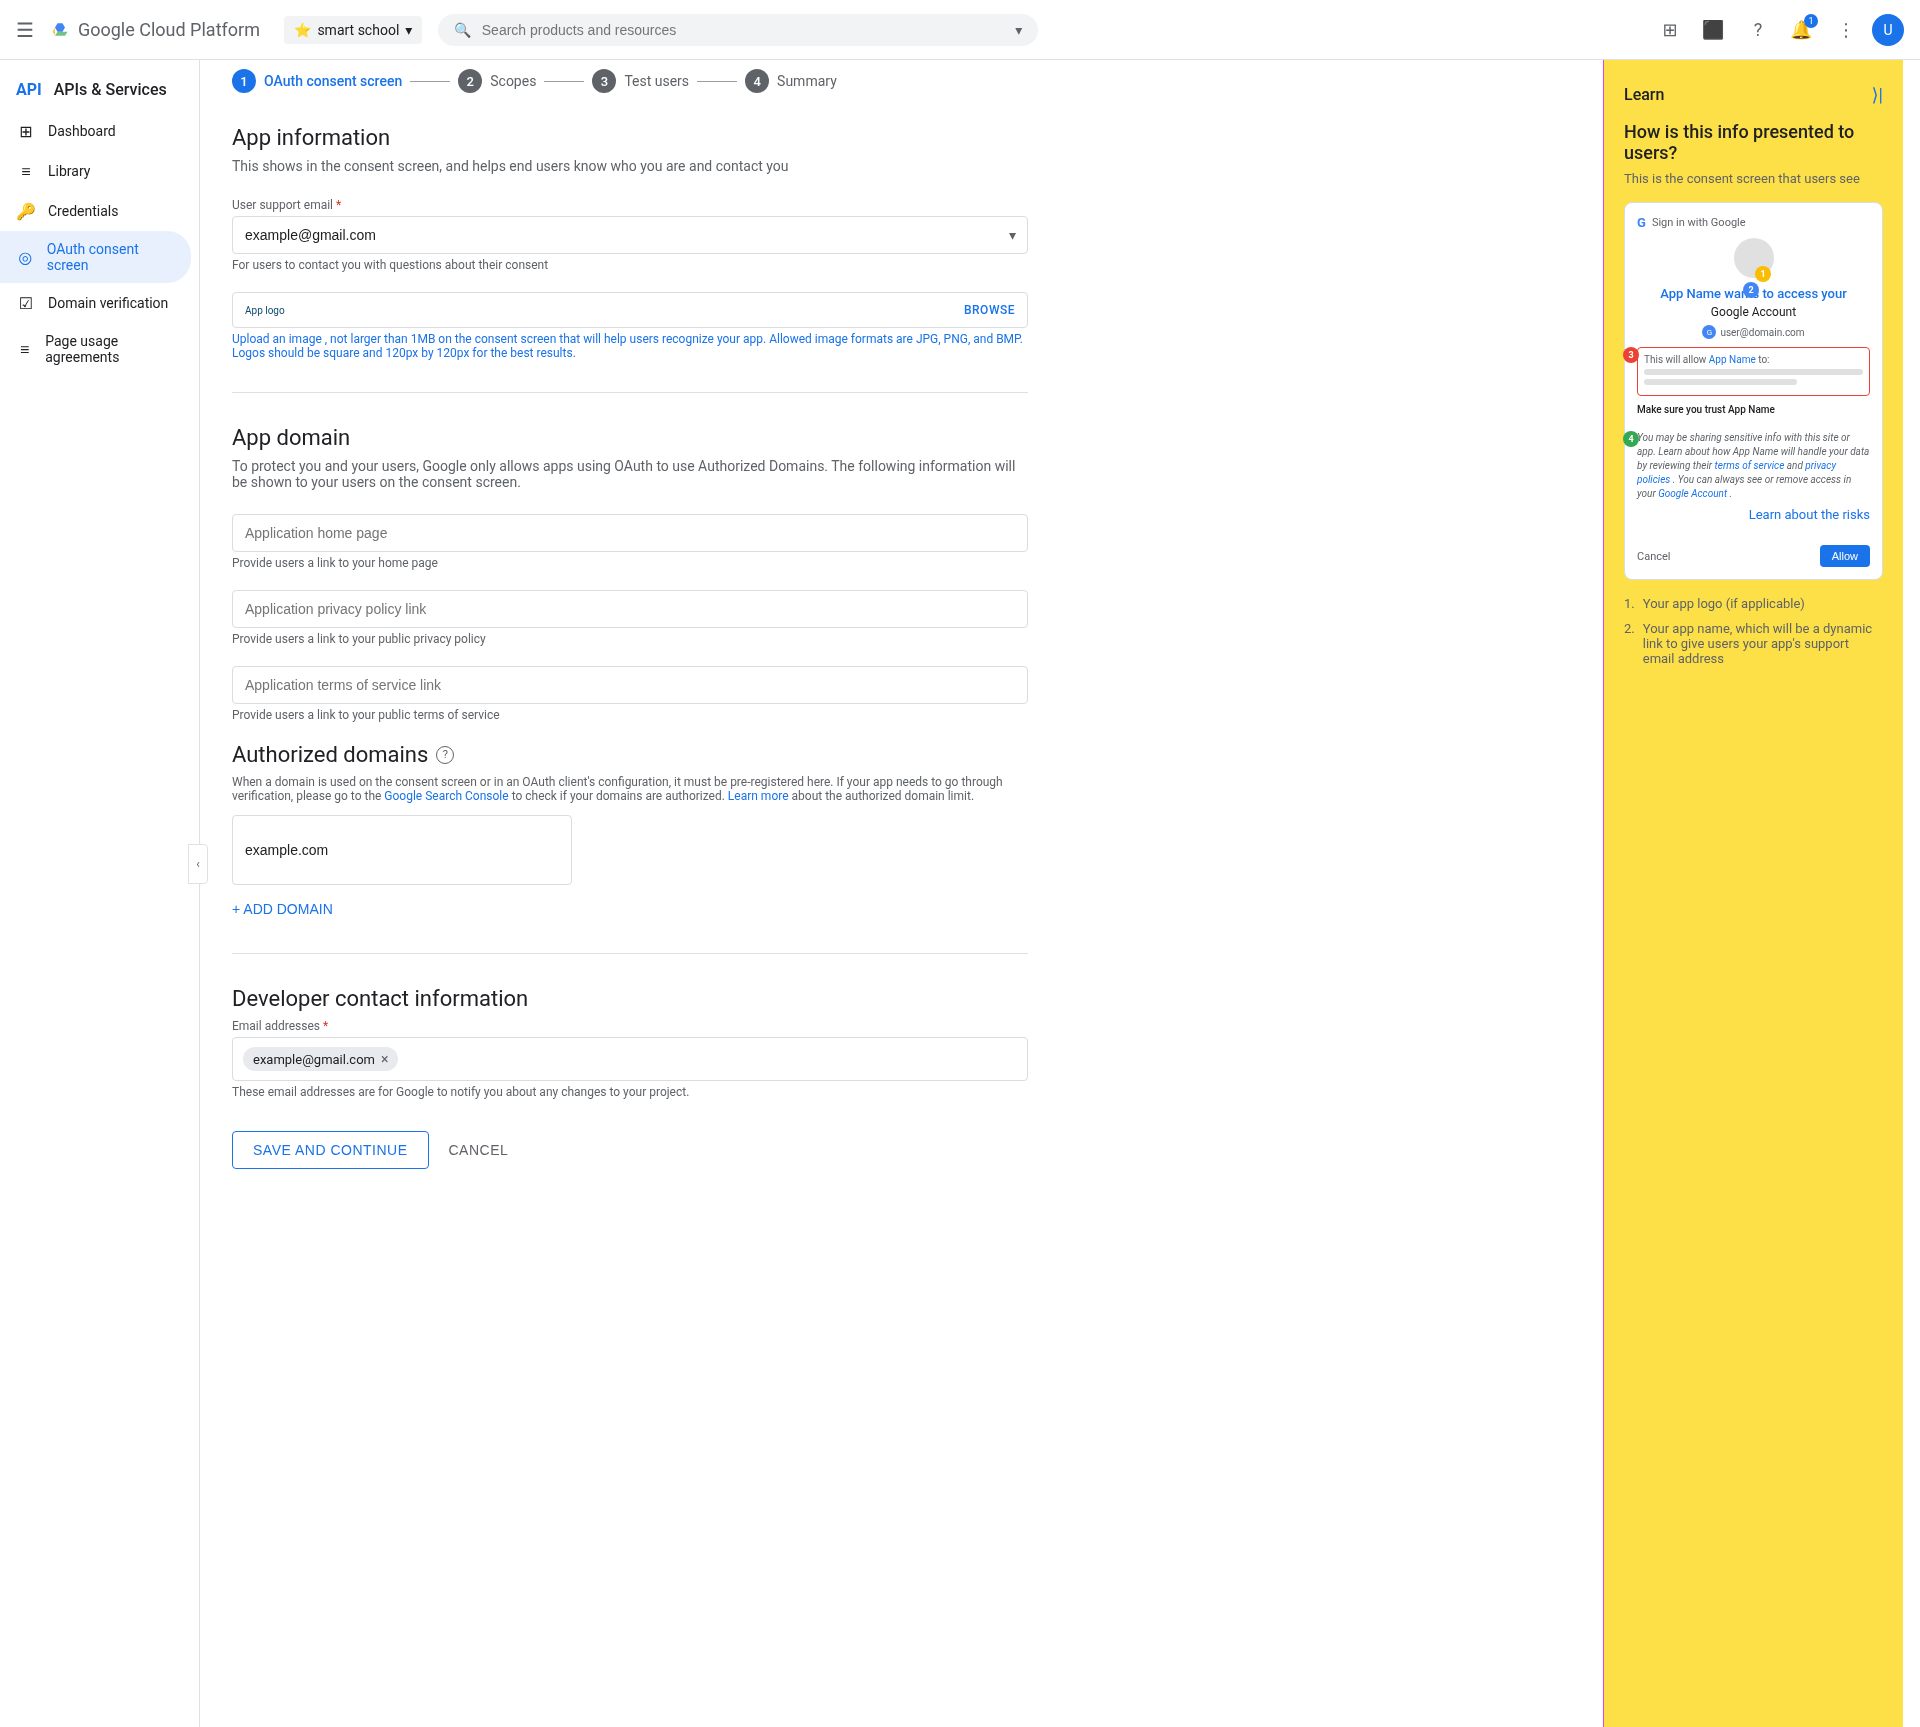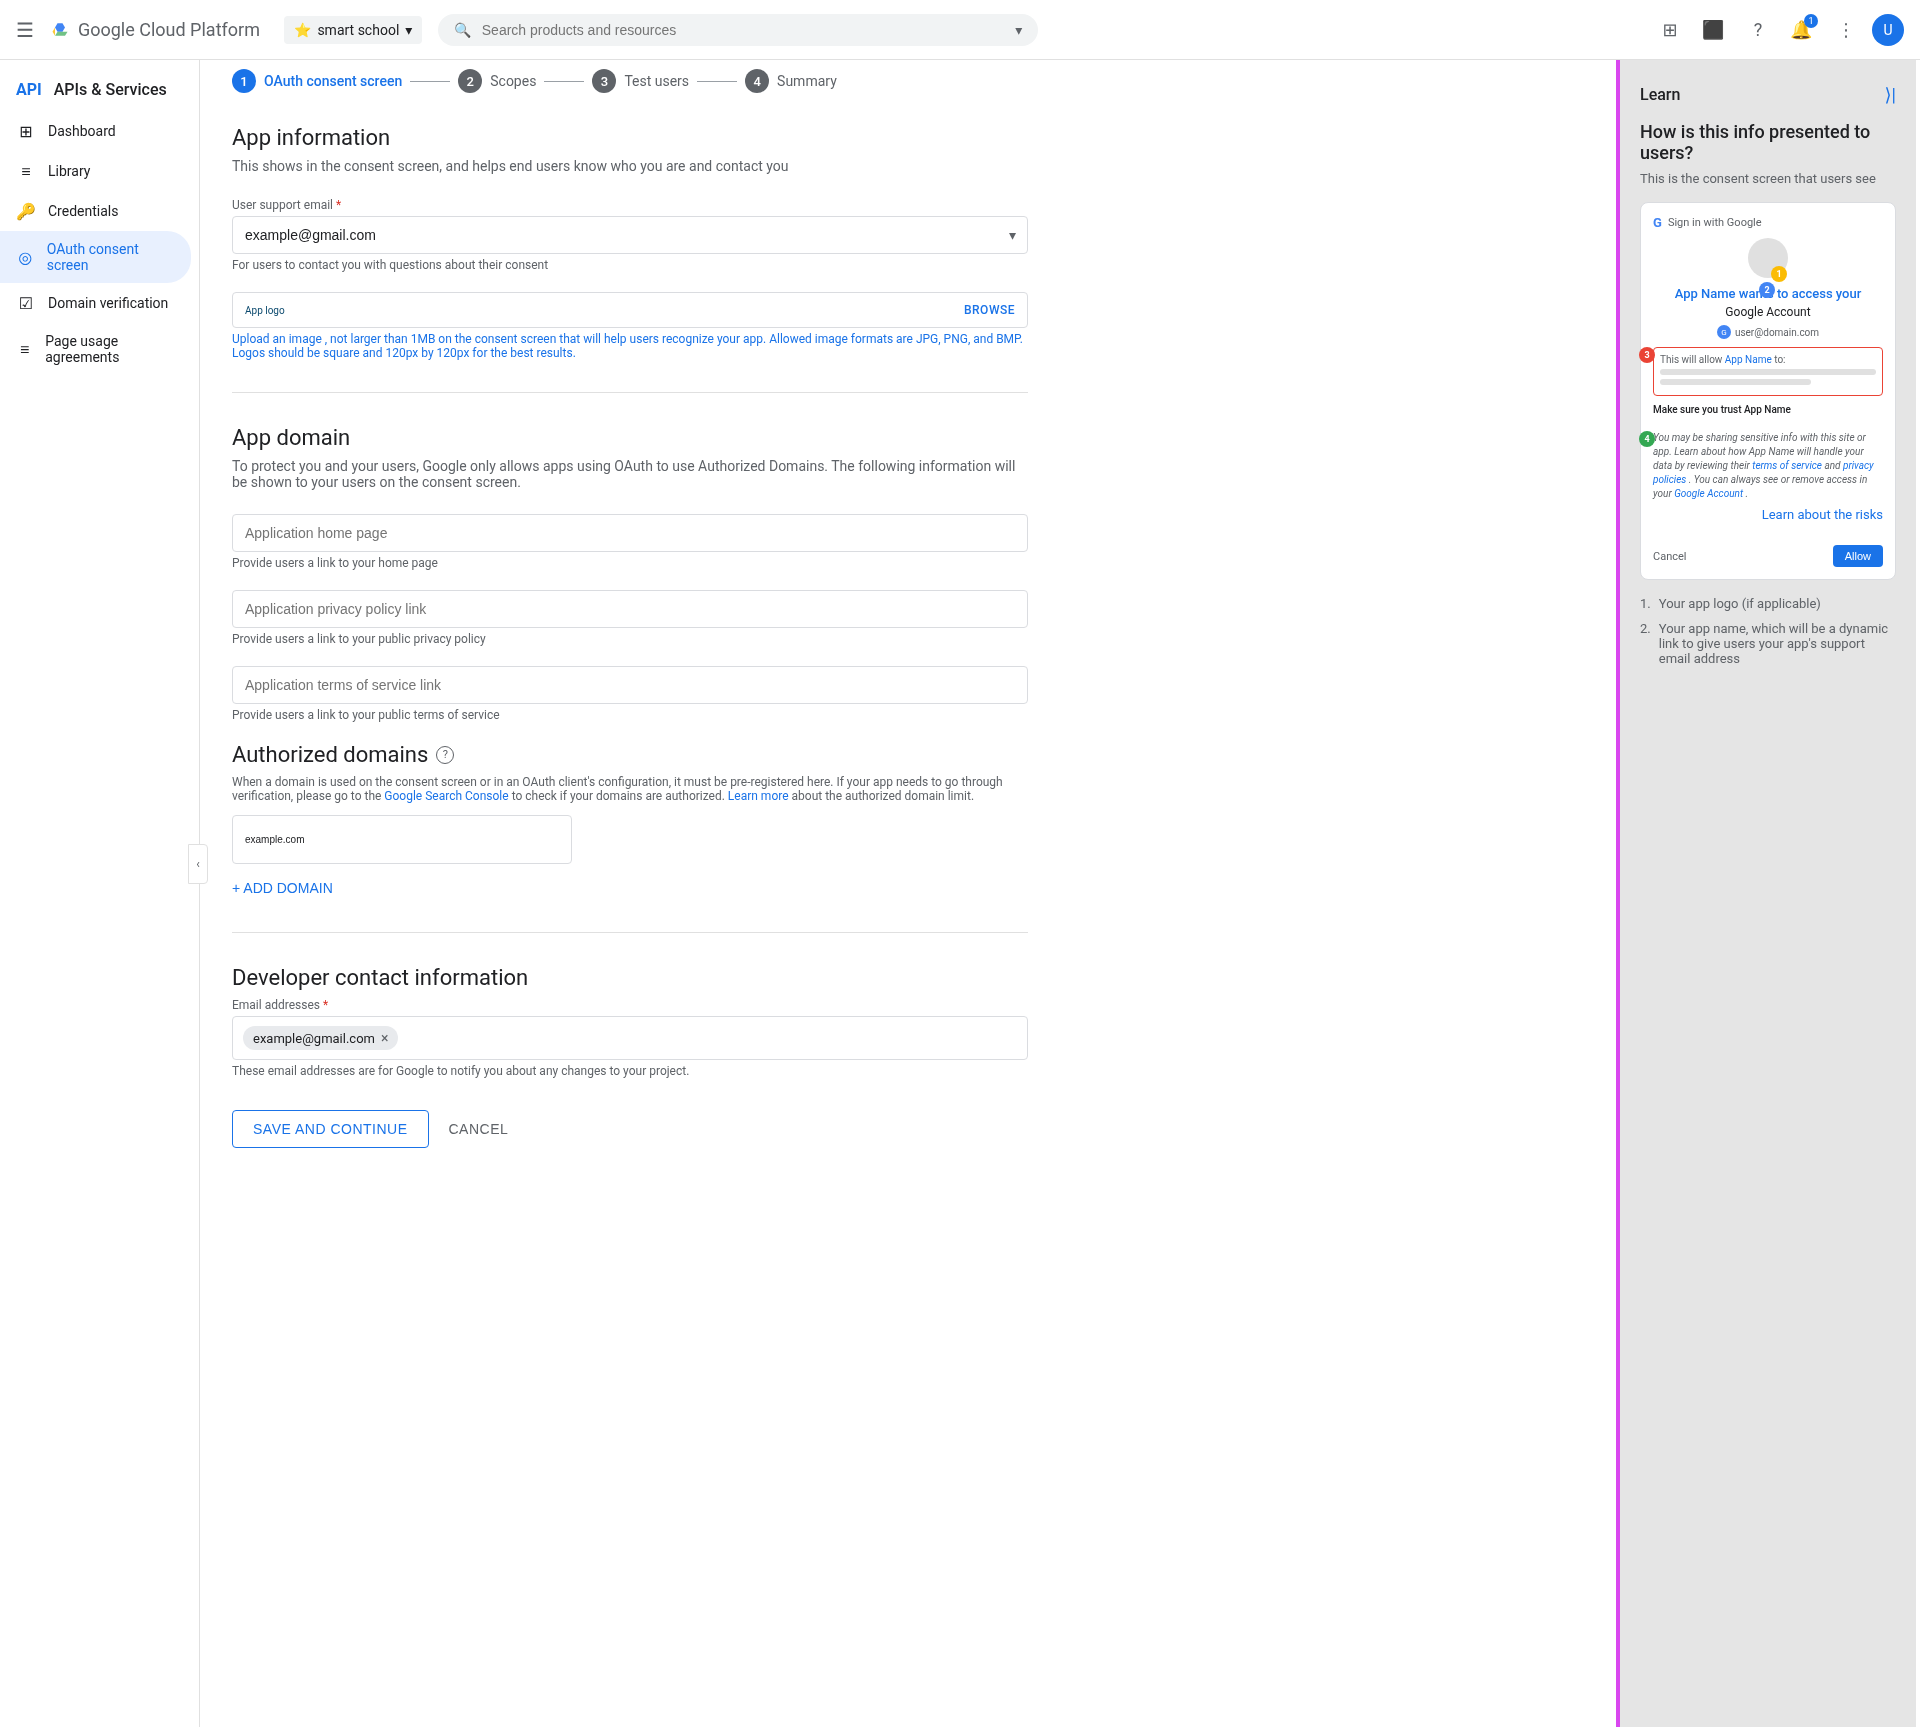--- a/index.html
+++ b/index.html
@@ -69,36 +69,36 @@
     .logo-hint { font-size: 12px; color: #1a73e8; }
     .logo-hint a { color: #1a73e8; }
 
     
     .section-divider { border: none; border-top: 1px solid #e0e0e0; margin: 32px 0; }
 
     
     .auth-domains-header { display: flex; align-items: center; gap: 8px; margin-bottom: 8px; }
     .auth-domains-title { font-size: 22px; font-weight: 400; }
     .help-icon { width: 18px; height: 18px; border-radius: 50%; border: 1px solid #5f6368; display: flex; align-items: center; justify-content: center; font-size: 11px; color: #5f6368; cursor: pointer; }
-    .auth-domain-input { width: 340px; border: 1px solid #dadce0; border-radius: 4px; padding: 18px 12px; font-size: 10px; color: #202124; outline: none; display: block; margin-bottom: 12px; }
+    .auth-domain-input { width: 340px; border: 1px solid #dadce0; border-radius: 4px; padding: 26px 12px; font-size: 14px; color: #202124; outline: none; display: block; margin-bottom: 12px; }
     .add-domain-btn { display: flex; align-items: center; gap: 6px; color: #1a73e8; font-size: 14px; cursor: pointer; border: none; background: none; padding: 4px 0; }
 
     
     .dev-contact { margin-top: 32px; }
     .email-chip-input { display: flex; align-items: center; flex-wrap: wrap; gap: 6px; border: 1px solid #dadce0; border-radius: 4px; padding: 6px 10px; min-height: 44px; }
     .email-chip { display: flex; align-items: center; gap: 4px; background: #e8eaed; border-radius: 16px; padding: 4px 10px; font-size: 13px; }
     .email-chip .chip-close { cursor: pointer; color: #5f6368; font-size: 14px; margin-left: 2px; }
 
     
     .bottom-actions { display: flex; align-items: center; margin-top: 32px; padding-bottom: 40px; }
     .btn-primary { background: transparent; border: 1px solid #1a73e8; color: #1a73e8; padding: 10px 20px; font-size: 14px; font-weight: 500; border-radius: 4px; cursor: pointer; text-transform: uppercase; letter-spacing: 0.5px; }
     .btn-text { background: transparent; border: none; color: #5f6368; padding: 10px 20px; font-size: 14px; font-weight: 500; cursor: pointer; text-transform: uppercase; letter-spacing: 0.5px; }
 
     
-    .right-panel { width: 300px; min-width: 300px; border-left: 4px solid #d946ef; padding: 24px 20px; position: fixed; right: 4px; top: 60px; bottom: 0; overflow-y: auto; background: #e5e5e5; }
+    .right-panel { width: 300px; min-width: 300px; border-left: 1px solid #d946ef; padding: 24px 20px; position: fixed; right: 17px; top: 60px; bottom: 0; overflow-y: auto; background: #fde047; }
     .right-panel-header { display: flex; align-items: center; justify-content: space-between; margin-bottom: 16px; }
     .right-panel-title { font-size: 16px; font-weight: 500; }
     .right-panel-close { cursor: pointer; color: #1a73e8; font-size: 18px; }
     .learn-question { font-size: 18px; font-weight: 500; color: #202124; margin-bottom: 8px; }
     .learn-desc { font-size: 13px; color: #5f6368; margin-bottom: 16px; }
 
     
     .consent-preview { border: 1px solid #dadce0; border-radius: 8px; padding: 12px; background: #fff; font-size: 11px; }
     .consent-preview-header { display: flex; align-items: center; gap: 6px; color: #5f6368; font-size: 11px; margin-bottom: 8px; }
     .consent-preview-header .g-icon { color: #4285f4; font-weight: 700; font-size: 13px; }

